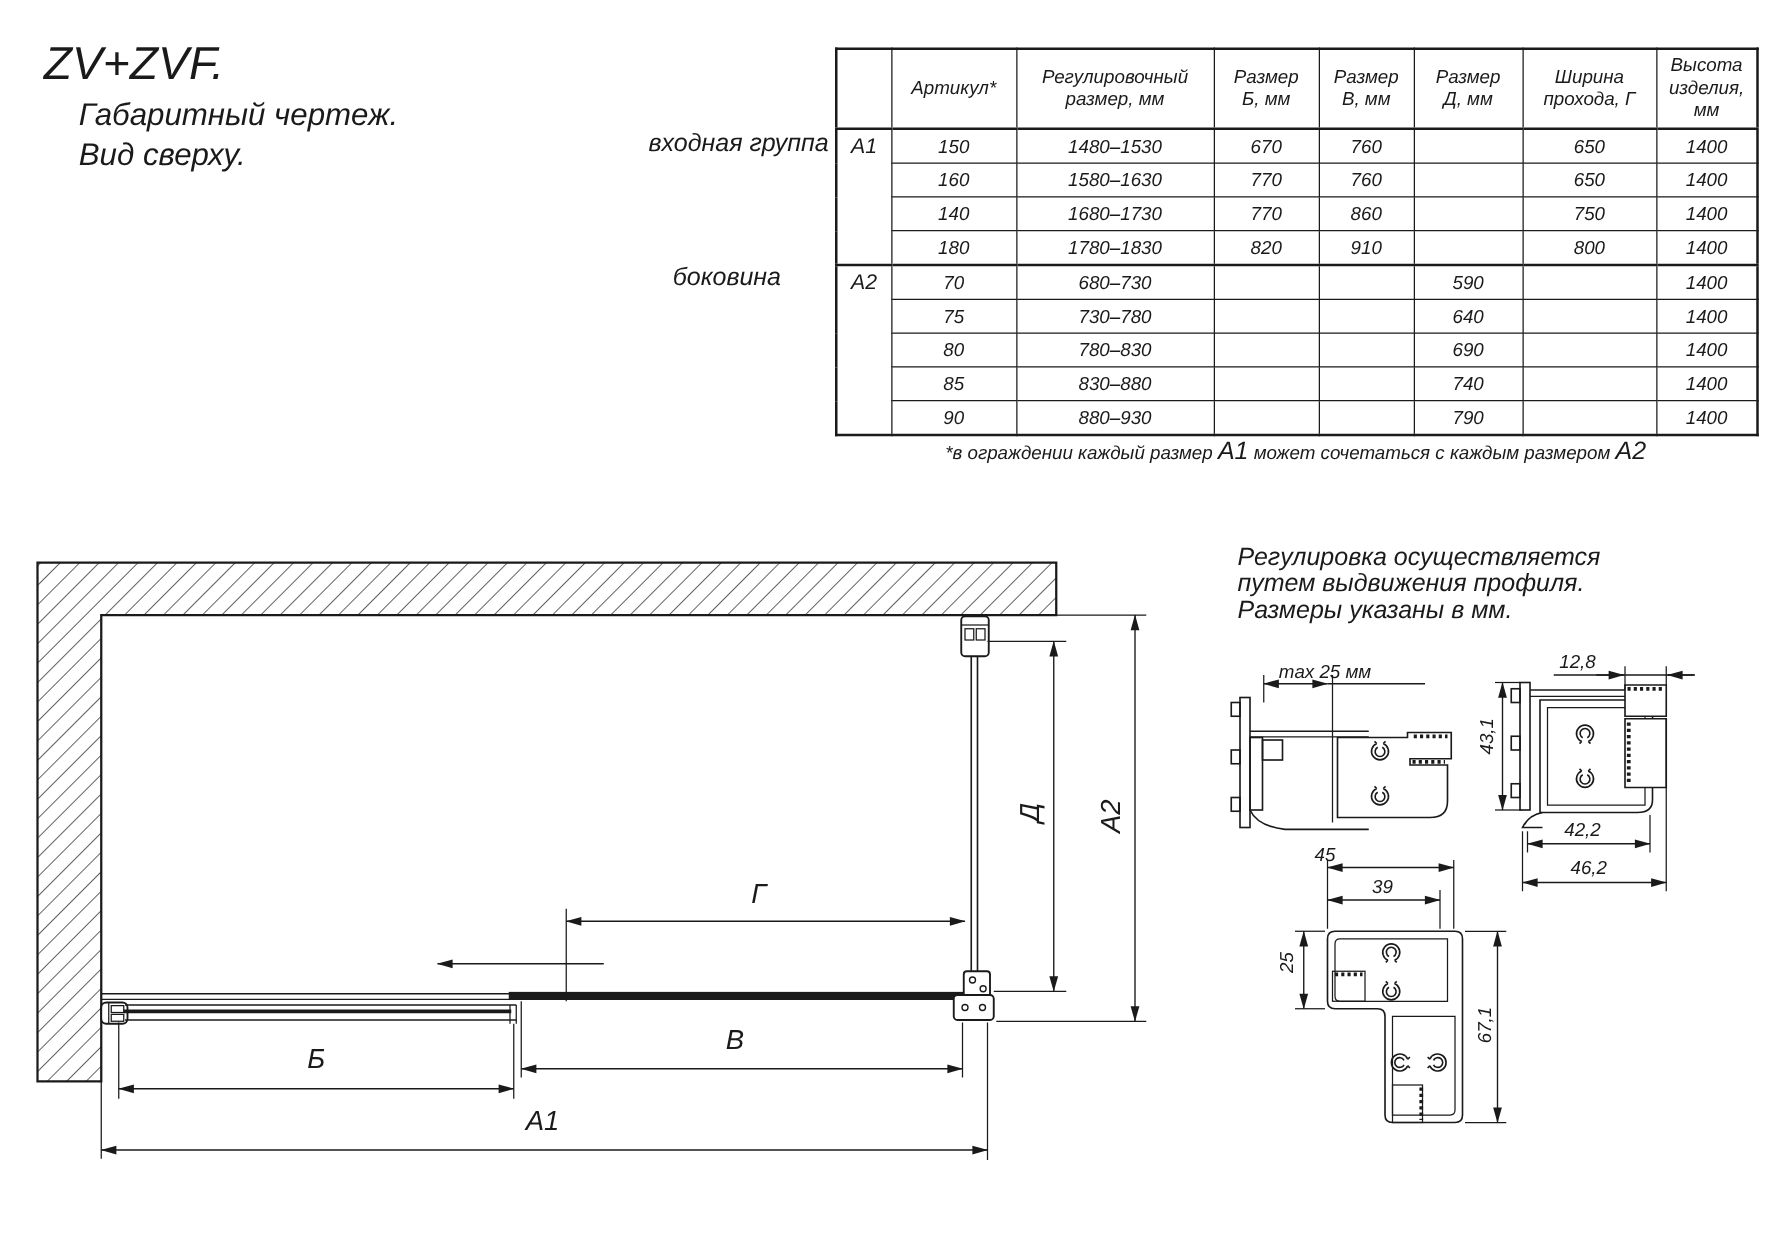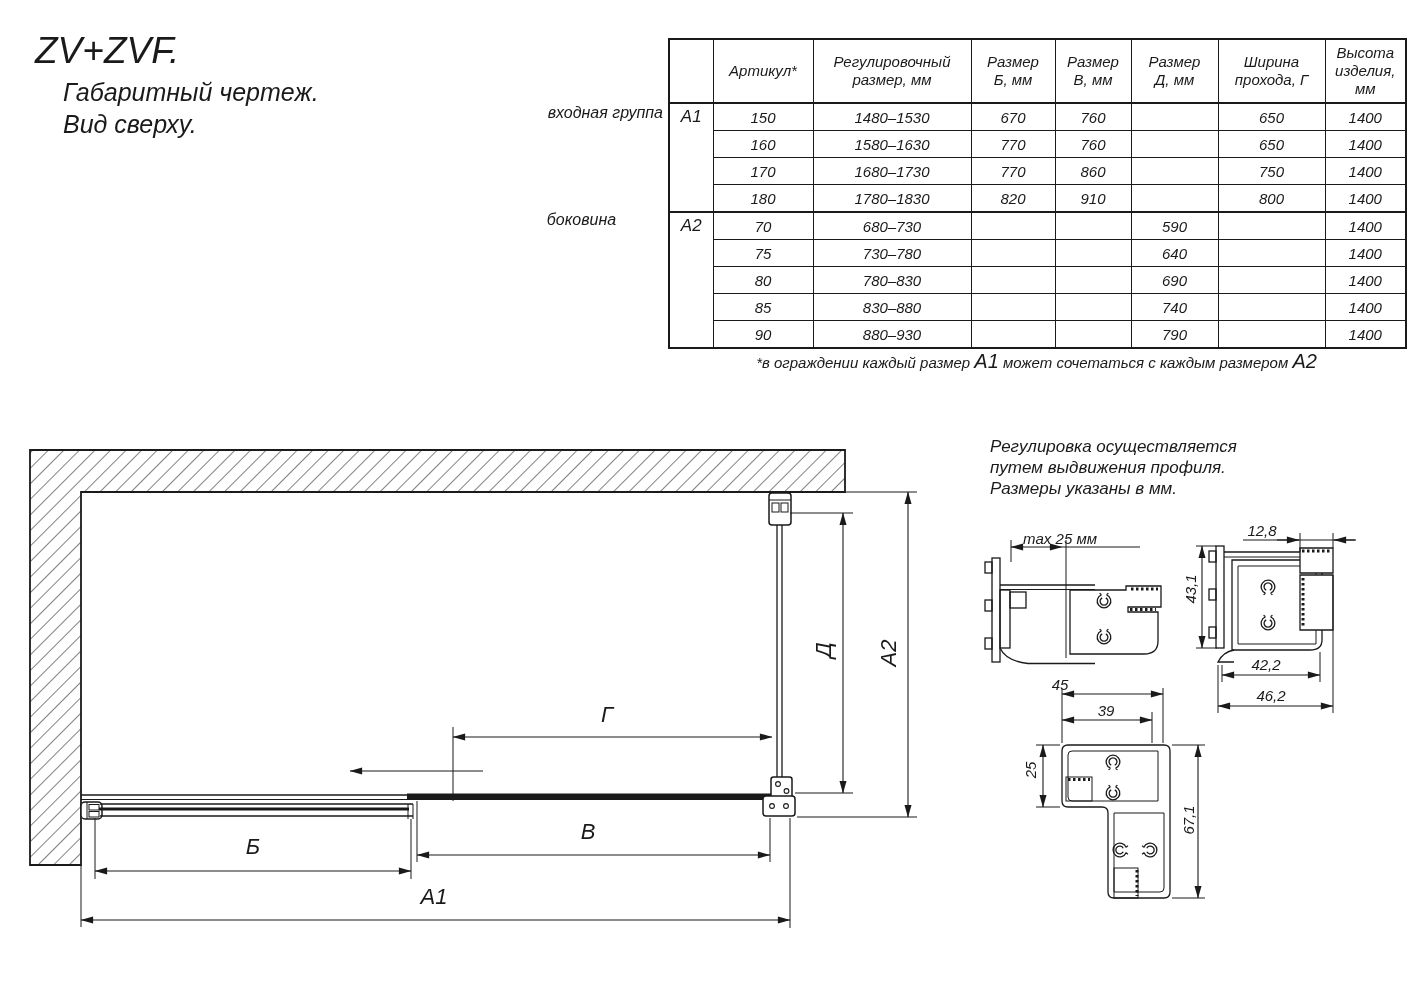--- a/index.html
+++ b/index.html
@@ -17,25 +17,25 @@
   
   #spectable{position:absolute;left:668px;top:38px;border-collapse:collapse;table-layout:fixed;
              width:737px;font-style:italic;font-size:15px;color:#1a1a1a;}
   #spectable th,#spectable td{border:1px solid #1a1a1a;text-align:center;padding:0 2px;overflow:hidden;}
   #spectable{border:2px solid #1a1a1a;}
   #spectable thead th{height:62px;font-weight:normal;white-space:pre-line;line-height:1.2;
                       border-bottom:2px solid #1a1a1a;vertical-align:middle;}
   #spectable tbody td{height:26px;}
   #spectable tbody.g2 tr:first-child td{border-top:2px solid #1a1a1a;}
   .gcell{vertical-align:top;padding-top:3px !important;font-size:17px;}
-  .sidelbl{position:absolute;width:163px;text-align:right;font-style:italic;font-size:16px;}
+  .sidelbl{position:absolute;width:163px;text-align:right;font-style:italic;font-size:20px;}
   #footnote{position:absolute;left:668px;top:350px;width:737px;text-align:center;
             font-style:italic;font-size:15px;}
   #footnote .big{font-size:20px;}
-  #note{position:absolute;left:990px;top:436px;font-style:italic;font-size:17px;line-height:21px;}
+  #note{position:absolute;left:990px;top:436px;font-style:italic;font-size:20px;line-height:21px;}
 </style>
 </head>
 <body>
 
 <div id="page">
 
   <svg width="1415" height="1000" viewBox="0 0 1415 1000">
     <defs>
       <pattern id="hatch" width="11" height="11" patternUnits="userSpaceOnUse" patternTransform="rotate(45)">
         <line x1="0" y1="0" x2="0" y2="11" stroke="#1a1a1a" stroke-width="1.1"></line>
@@ -244,21 +244,21 @@
         <tr>
           <td>160</td>
           <td>1580–1630</td>
           <td>770</td>
           <td>760</td>
           <td></td>
           <td>650</td>
           <td>1400</td>
         </tr>
         <tr>
-          <td>170</td>
+          <td>140</td>
           <td>1680–1730</td>
           <td>770</td>
           <td>860</td>
           <td></td>
           <td>750</td>
           <td>1400</td>
         </tr>
         <tr>
           <td>180</td>
           <td>1780–1830</td>

